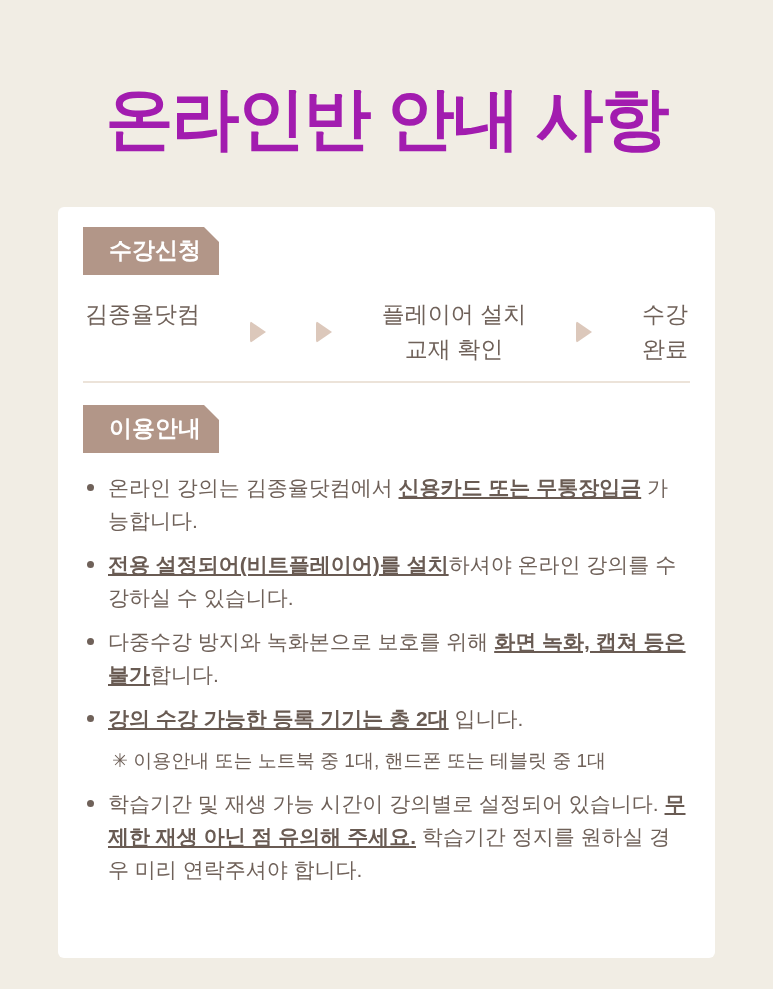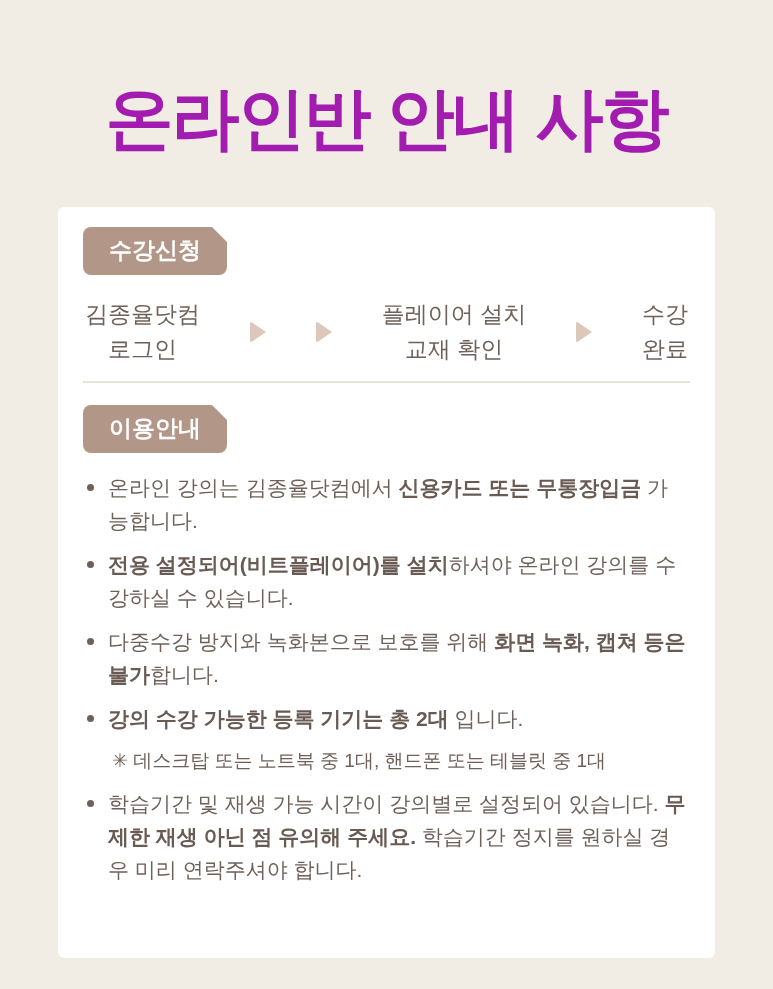--- a/index.html
+++ b/index.html
@@ -27,22 +27,22 @@
     border-radius: 6px;
     padding: 20px 25px 26px 25px;
     min-height: 751px;
   }
   .badge {
     display: inline-block;
     background: #b29688;
     color: #ffffff;
     font-size: 23px;
     font-weight: 700;
-    padding: 8px 26px 9px 26px;
-    border-radius: 8px;
+    padding: 8px 18px 9px 26px;
+    border-radius: 0;
     clip-path: polygon(0 0, calc(100% - 15px) 0, 100% 15px, 100% 100%, 0 100%);
     letter-spacing: 0px;
   }
   
   .steps {
     display: flex;
     align-items: flex-start;
     justify-content: space-between;
     margin-top: 22px;
     padding: 0 2px;
@@ -86,41 +86,40 @@
     border-radius: 50%;
     background: #6f6159;
     margin-top: 13px;
     margin-right: 14px;
   }
   .item-text {
     font-size: 21px;
     line-height: 33px;
     color: #6f6159;
   }
-  .item-text b { font-weight: 700; color: #695b53; }
+  .item-text b { font-weight: 700; color: #695b53; text-decoration: underline; }
   .sub-note {
     margin: 0 0 11px 25px;
     font-size: 19px;
     line-height: 30px;
     color: #6f6159;
   }
 </style>
 </head>
 <body>
 
 <h1 class="page-title">온라인반 안내 사항</h1>
 
 <div class="card">
 
   <div>
     <span class="badge">수강신청</span>
     <div class="steps" id="steps">
         <div class="step">
           <div class="step-line">김종율닷컴</div>
-          <div class="step-line">로그인</div>
         </div>
         <span class="arrow"></span>
         <span class="arrow"></span>
         <div class="step">
           <div class="step-line">플레이어 설치</div>
           <div class="step-line">교재 확인</div>
         </div>
         <span class="arrow"></span>
         <div class="step">
           <div class="step-line">수강</div>
@@ -143,21 +142,21 @@
           <div class="item-text"><b>전용 설정되어(비트플레이어)를 설치</b><span>하셔야 온라인 강의를 수강하실 수 있습니다.</span></div>
         </div>
         <div class="list-item">
           <span class="bullet"></span>
           <div class="item-text"><span>다중수강 방지와 녹화본으로 보호를 위해 </span><b>화면 녹화, 캡쳐 등은 불가</b><span>합니다.</span></div>
         </div>
         <div class="list-item">
           <span class="bullet"></span>
           <div class="item-text"><b>강의 수강 가능한 등록 기기는 총 2대</b><span> 입니다.</span></div>
         </div>
-        <div class="sub-note">✳ 데스크탑 또는 노트북 중 1대, 핸드폰 또는 테블릿 중 1대</div>
+        <div class="sub-note">✳ 이용안내 또는 노트북 중 1대, 핸드폰 또는 테블릿 중 1대</div>
         <div class="list-item">
           <span class="bullet"></span>
           <div class="item-text"><span>학습기간 및 재생 가능 시간이 강의별로 설정되어 있습니다. </span><b>무제한 재생 아닌 점 유의해 주세요.</b><span> 학습기간 정지를 원하실 경우 미리 연락주셔야 합니다.</span></div>
         </div>
       </div>
   </div>
 
 </div>
 
 </body></html>

